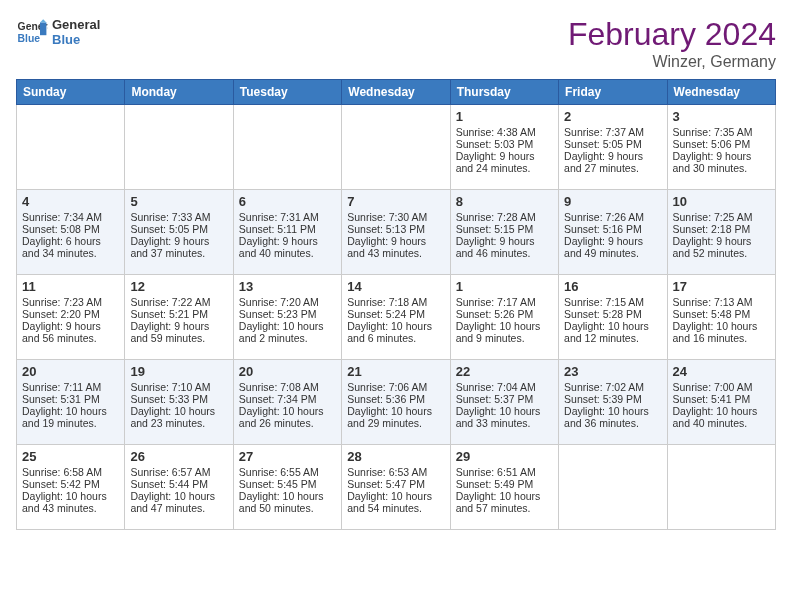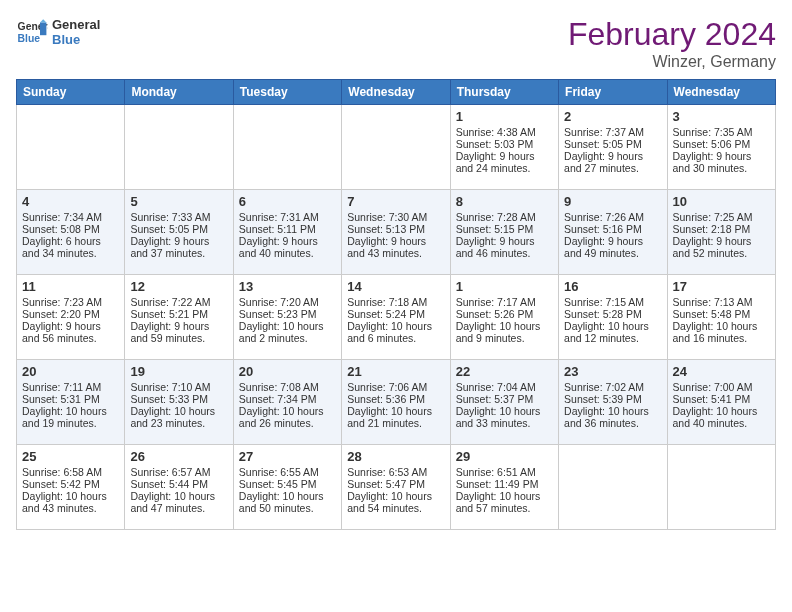--- a/index.html
+++ b/index.html
@@ -236,21 +236,21 @@
         <td>
           <span class="day-num">20</span>
           <div>Sunrise: 7:08 AM</div>
           <div>Sunset: 7:34 PM</div>
           <div>Daylight: 10 hours and 26 minutes.</div>
         </td>
         <td>
           <span class="day-num">21</span>
           <div>Sunrise: 7:06 AM</div>
           <div>Sunset: 5:36 PM</div>
-          <div>Daylight: 10 hours and 21 minutes.</div>
+          <div>Daylight: 10 hours and 29 minutes.</div>
         </td>
         <td>
           <span class="day-num">22</span>
           <div>Sunrise: 7:04 AM</div>
           <div>Sunset: 5:37 PM</div>
           <div>Daylight: 10 hours and 33 minutes.</div>
         </td>
         <td>
           <span class="day-num">23</span>
           <div>Sunrise: 7:02 AM</div>
@@ -285,20 +285,20 @@
         </td>
         <td>
           <span class="day-num">28</span>
           <div>Sunrise: 6:53 AM</div>
           <div>Sunset: 5:47 PM</div>
           <div>Daylight: 10 hours and 54 minutes.</div>
         </td>
         <td>
           <span class="day-num">29</span>
           <div>Sunrise: 6:51 AM</div>
-          <div>Sunset: 11:49 PM</div>
+          <div>Sunset: 5:49 PM</div>
           <div>Daylight: 10 hours and 57 minutes.</div>
         </td>
         <td class="empty-cell"></td>
         <td class="empty-cell"></td>
       </tr>
     </tbody>
 </table>
 
 </body></html>

